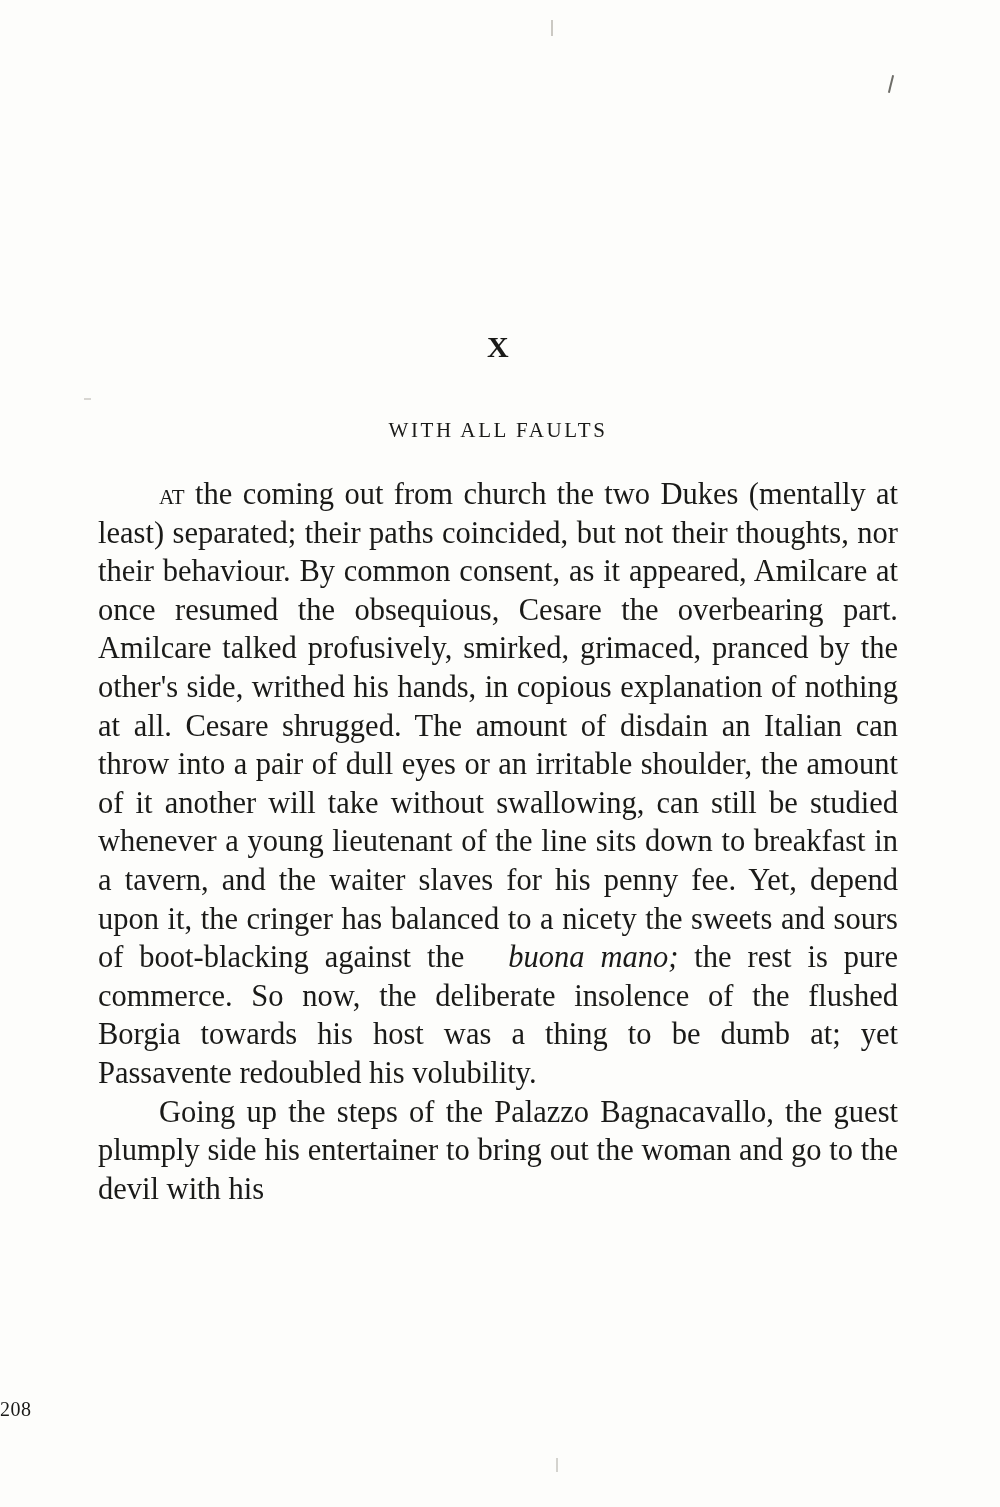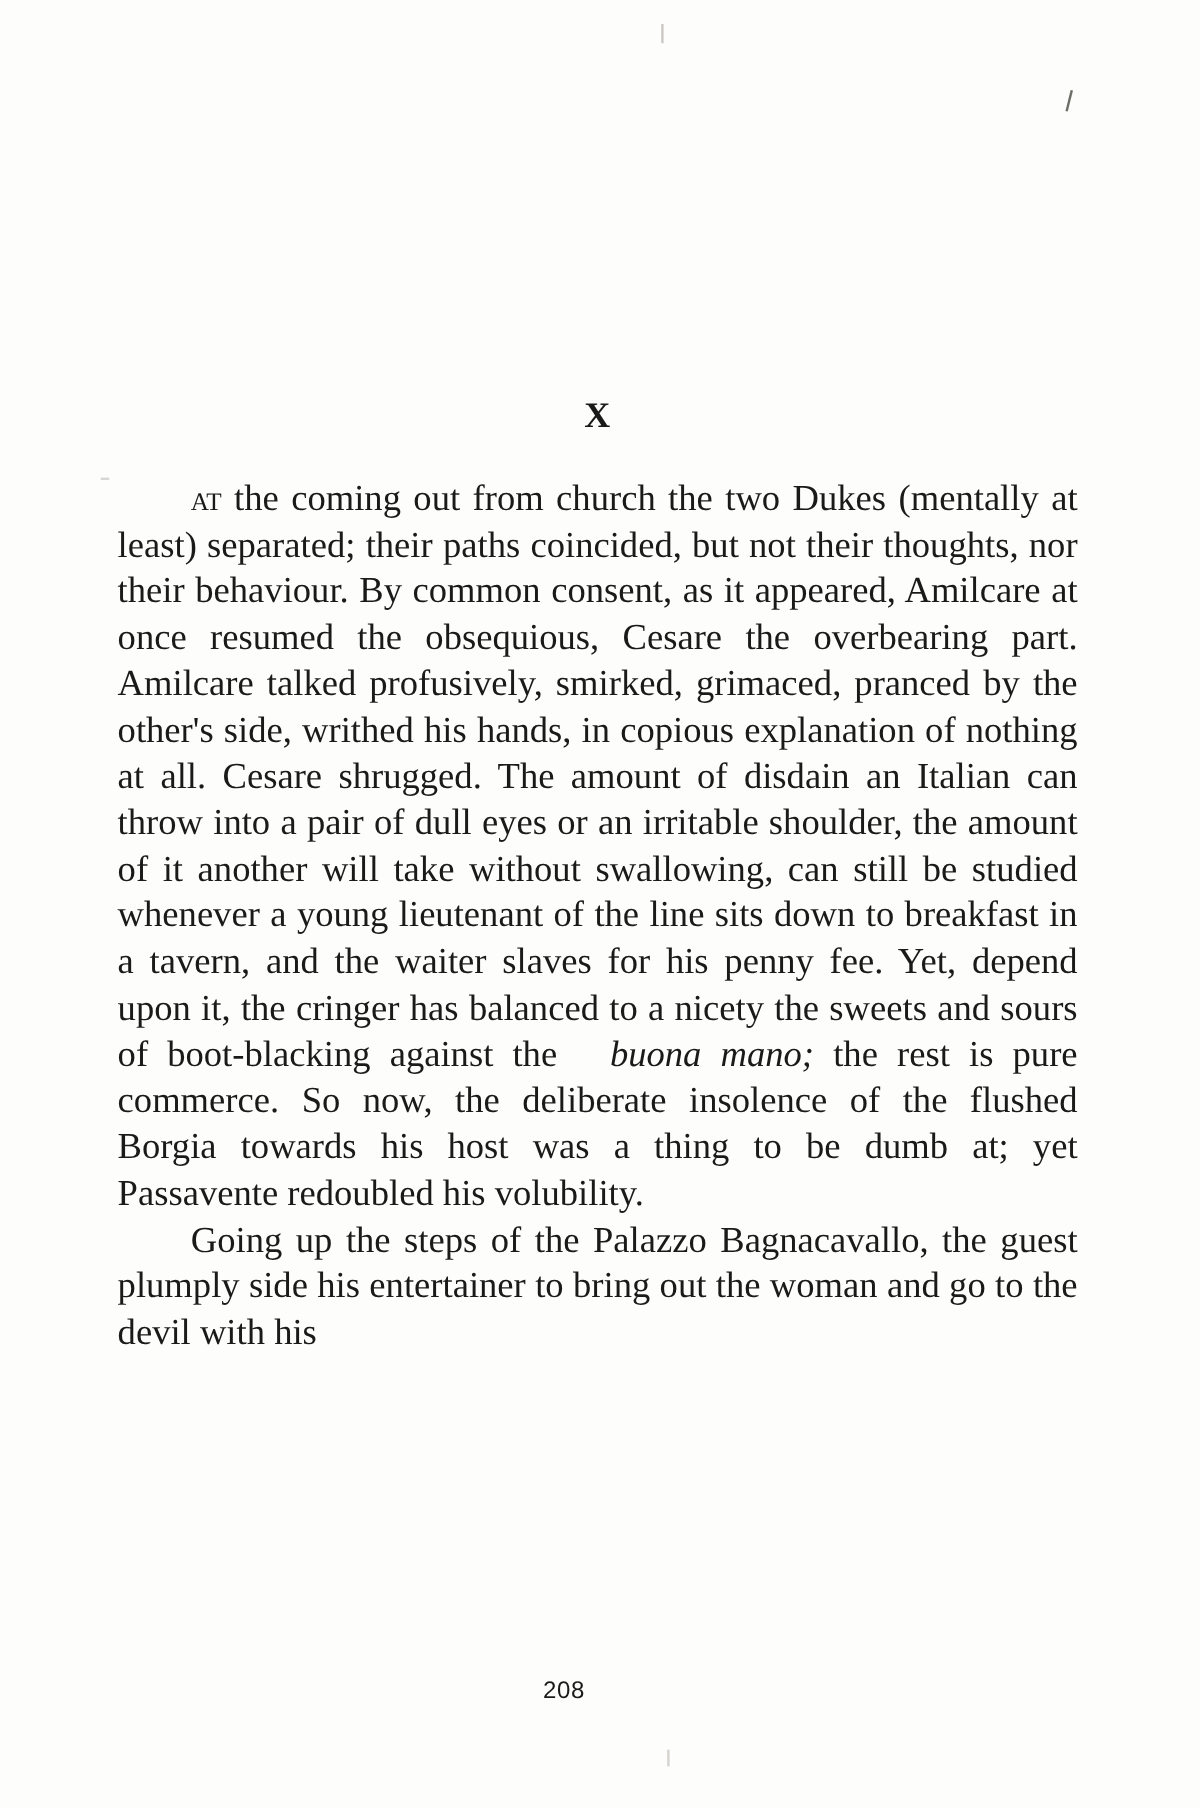--- a/index.html
+++ b/index.html
@@ -101,40 +101,40 @@
   .italic {
     font-style: italic;
     margin-left: 28px;
   }
 
   .page-number {
     position: absolute;
     left: 0;
     top: 1398px;
     width: 940px;
-    text-align: center;
     font-size: 20px;
     letter-spacing: .5px;
-    font-family: Liberation Sans, sans-serif;
+    font-family: Liberation Serif, serif;
   }
 </style>
 </head>
 <body>
 
 <div class="page">
 
   <div class="mark mark-top"></div>
   <div class="mark mark-left"></div>
   <div class="mark mark-bottom"></div>
   <div class="mark-slash"></div>
 
   <div class="content">
 
     <div class="chapter-number">X</div>
 
+    <div class="chapter-title">WITH ALL FAULTS</div>
 
     <div class="body-text">
       <p><span class="smallcaps-open">At</span><span> the coming out from church the two Dukes (mentally at least) separated; their paths coincided, but not their thoughts, nor their behaviour. By common consent, as it appeared, Amilcare at once resumed the obsequious, Cesare the overbearing part.   Amilcare talked profusively, smirked, grimaced, pranced by the other's side, writhed his hands, in copious explanation of nothing at all.   Cesare shrugged.   The amount of disdain an Italian can throw into a pair of dull eyes or an irritable shoulder, the amount of it another will take without swallowing, can still be studied whenever a young lieutenant of the line sits down to breakfast in a tavern, and the waiter slaves for his penny fee.   Yet, depend upon it, the cringer has balanced to a nicety the sweets and sours of boot-blacking against the </span><span class="italic">buona mano;</span><span> the rest is pure commerce.   So now, the deliberate insolence of the flushed Borgia towards his host was a thing to be dumb at; yet Passavente redoubled his volubility.</span></p>
       <p>Going up the steps of the Palazzo Bagnacavallo, the guest plumply side his entertainer to bring out the woman and go to the devil with his</p>
     </div>
 
   </div>
 
   <div class="page-number">208</div>
 

